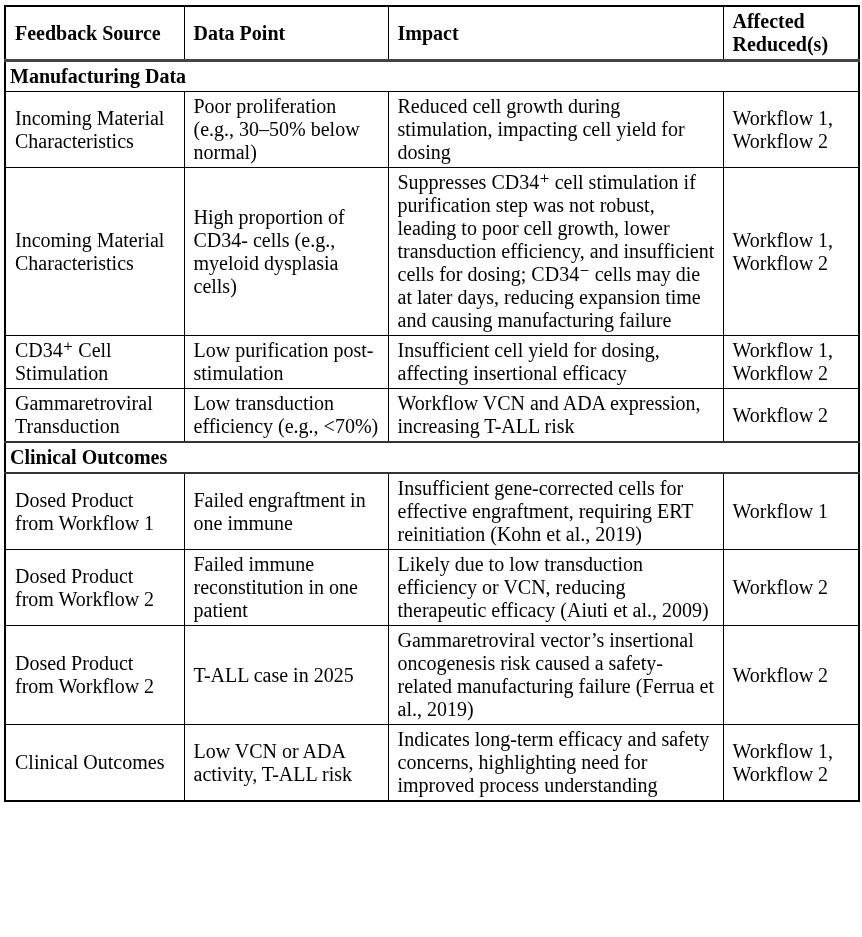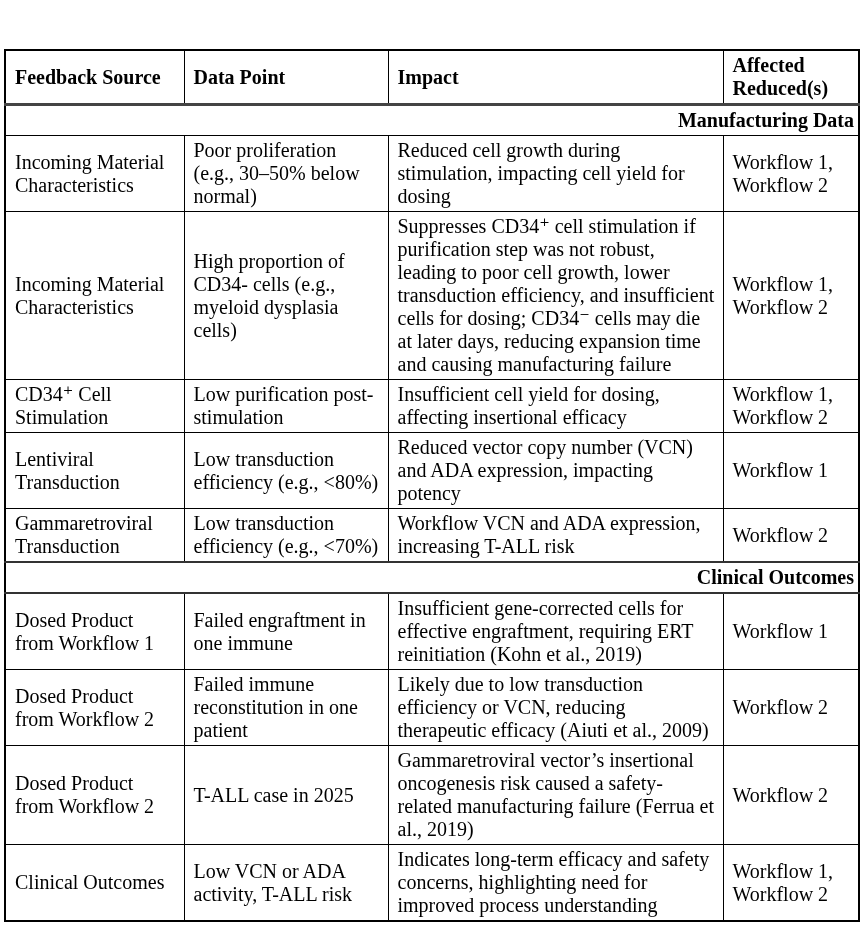--- a/index.html
+++ b/index.html
@@ -16,42 +16,41 @@
     width: 862px;
     height: 937px;
     box-sizing: border-box;
     padding: 5px 4px;
   }
   table.feedback-table {
     border-collapse: collapse;
     table-layout: fixed;
     width: 854px;
     border: 2px solid #000000;
-    margin-top: 44px;
   }
   col.c1 { width: 179px; }
   col.c2 { width: 204px; }
   col.c3 { width: 335px; }
   col.c4 { width: 136px; }
   th, td {
     border: 1px solid #000000;
     padding: 3px 8px 3px 9px;
     vertical-align: middle;
     font-size: 20px;
     line-height: 23px;
     text-align: left;
     word-wrap: break-word;
   }
   thead th {
     font-weight: bold;
     border-bottom: 3px solid #444444;
   }
   tr.section-row td {
     font-weight: bold;
-    text-align: right;
+    text-align: left;
     padding: 3px 4px;
   }
   tr.section-row.clinical td {
     border-top: 2px solid #333333;
     border-bottom: 2px solid #333333;
   }
 </style>
 </head>
 <body>
 
@@ -89,26 +88,20 @@
         <td>Suppresses CD34⁺ cell stimulation if purification step was not robust, leading to poor cell growth, lower transduction efficiency, and insufficient cells for dosing; CD34⁻ cells may die at later days, reducing expansion time and causing manufacturing failure</td>
         <td>Workflow 1, Workflow 2</td>
       </tr>
       <tr>
         <td>CD34⁺ Cell Stimulation</td>
         <td>Low purification post-stimulation</td>
         <td>Insufficient cell yield for dosing, affecting insertional efficacy</td>
         <td>Workflow 1, Workflow 2</td>
       </tr>
       <tr>
-        <td>Lentiviral Transduction</td>
-        <td>Low transduction efficiency (e.g., &lt;80%)</td>
-        <td>Reduced vector copy number (VCN) and ADA expression, impacting potency</td>
-        <td>Workflow 1</td>
-      </tr>
-      <tr>
         <td>Gammaretroviral Transduction</td>
         <td>Low transduction efficiency (e.g., &lt;70%)</td>
         <td>Workflow VCN and ADA expression, increasing T-ALL risk</td>
         <td>Workflow 2</td>
       </tr>
 
       <tr class="section-row clinical">
         <td colspan="4">Clinical Outcomes</td>
       </tr>
 

